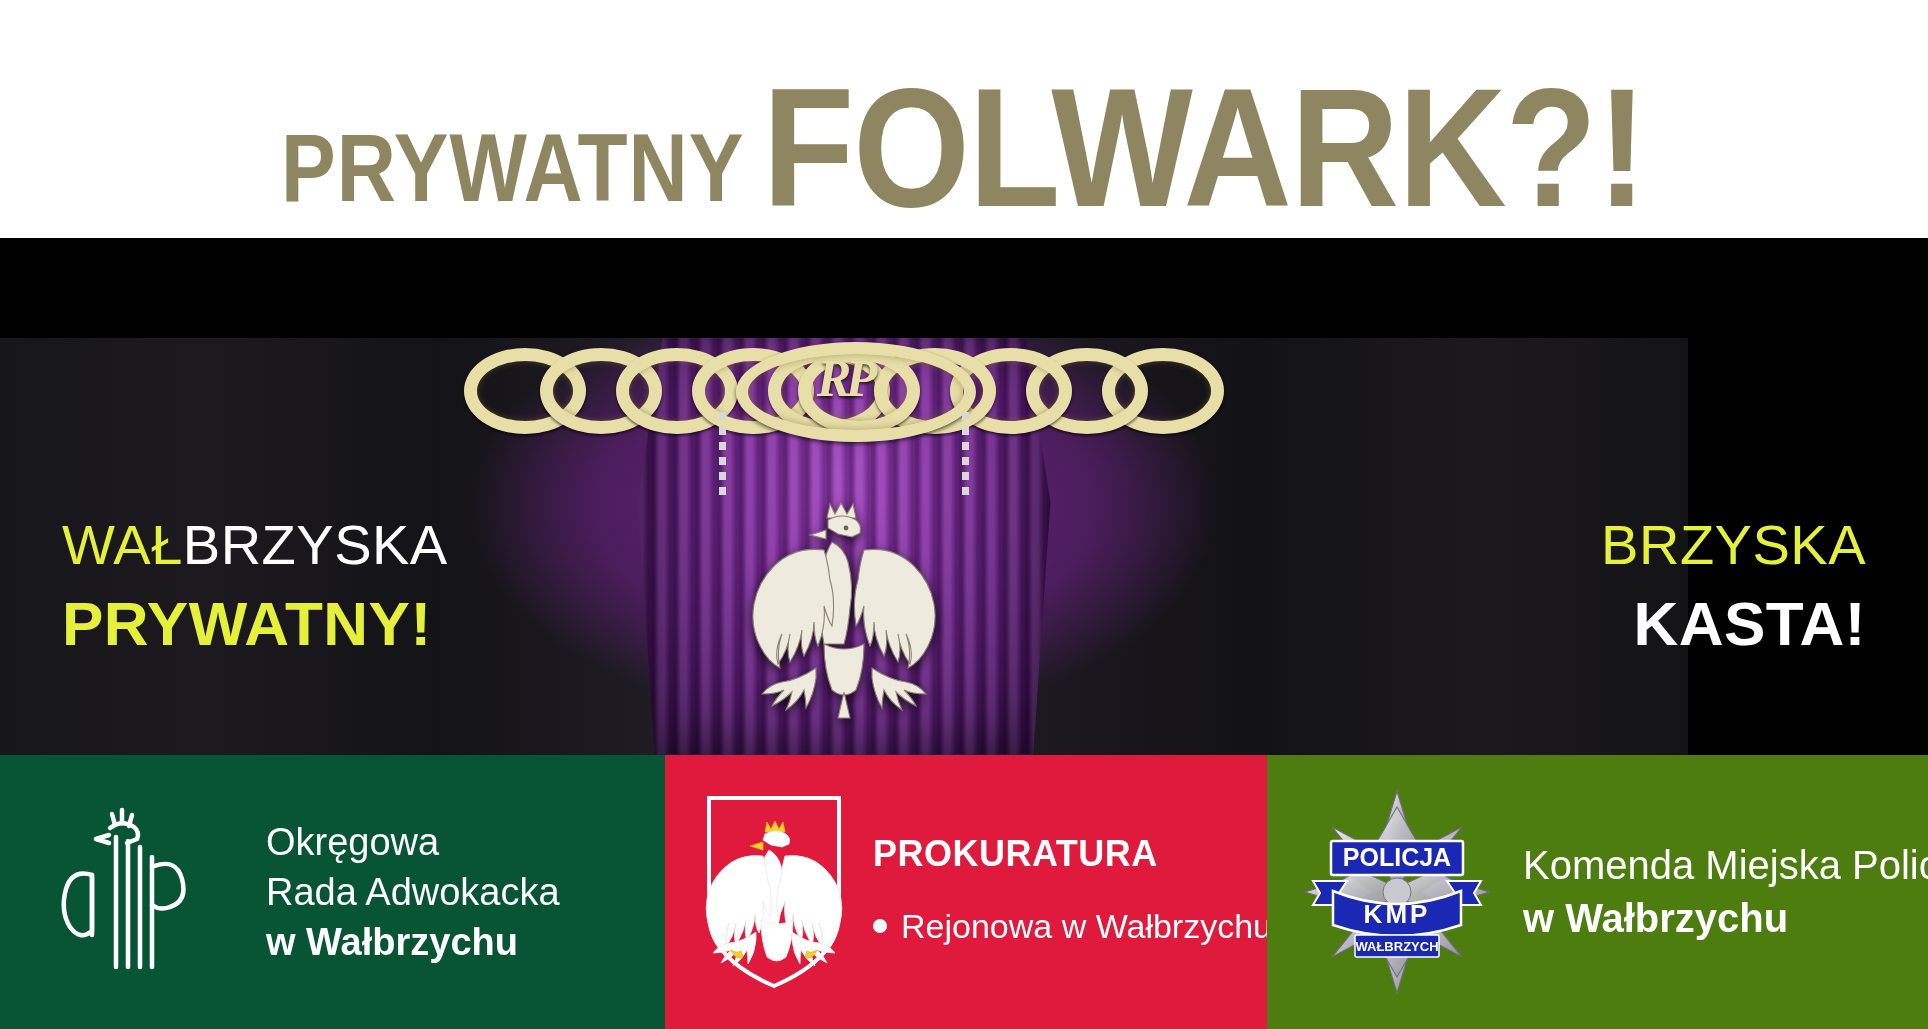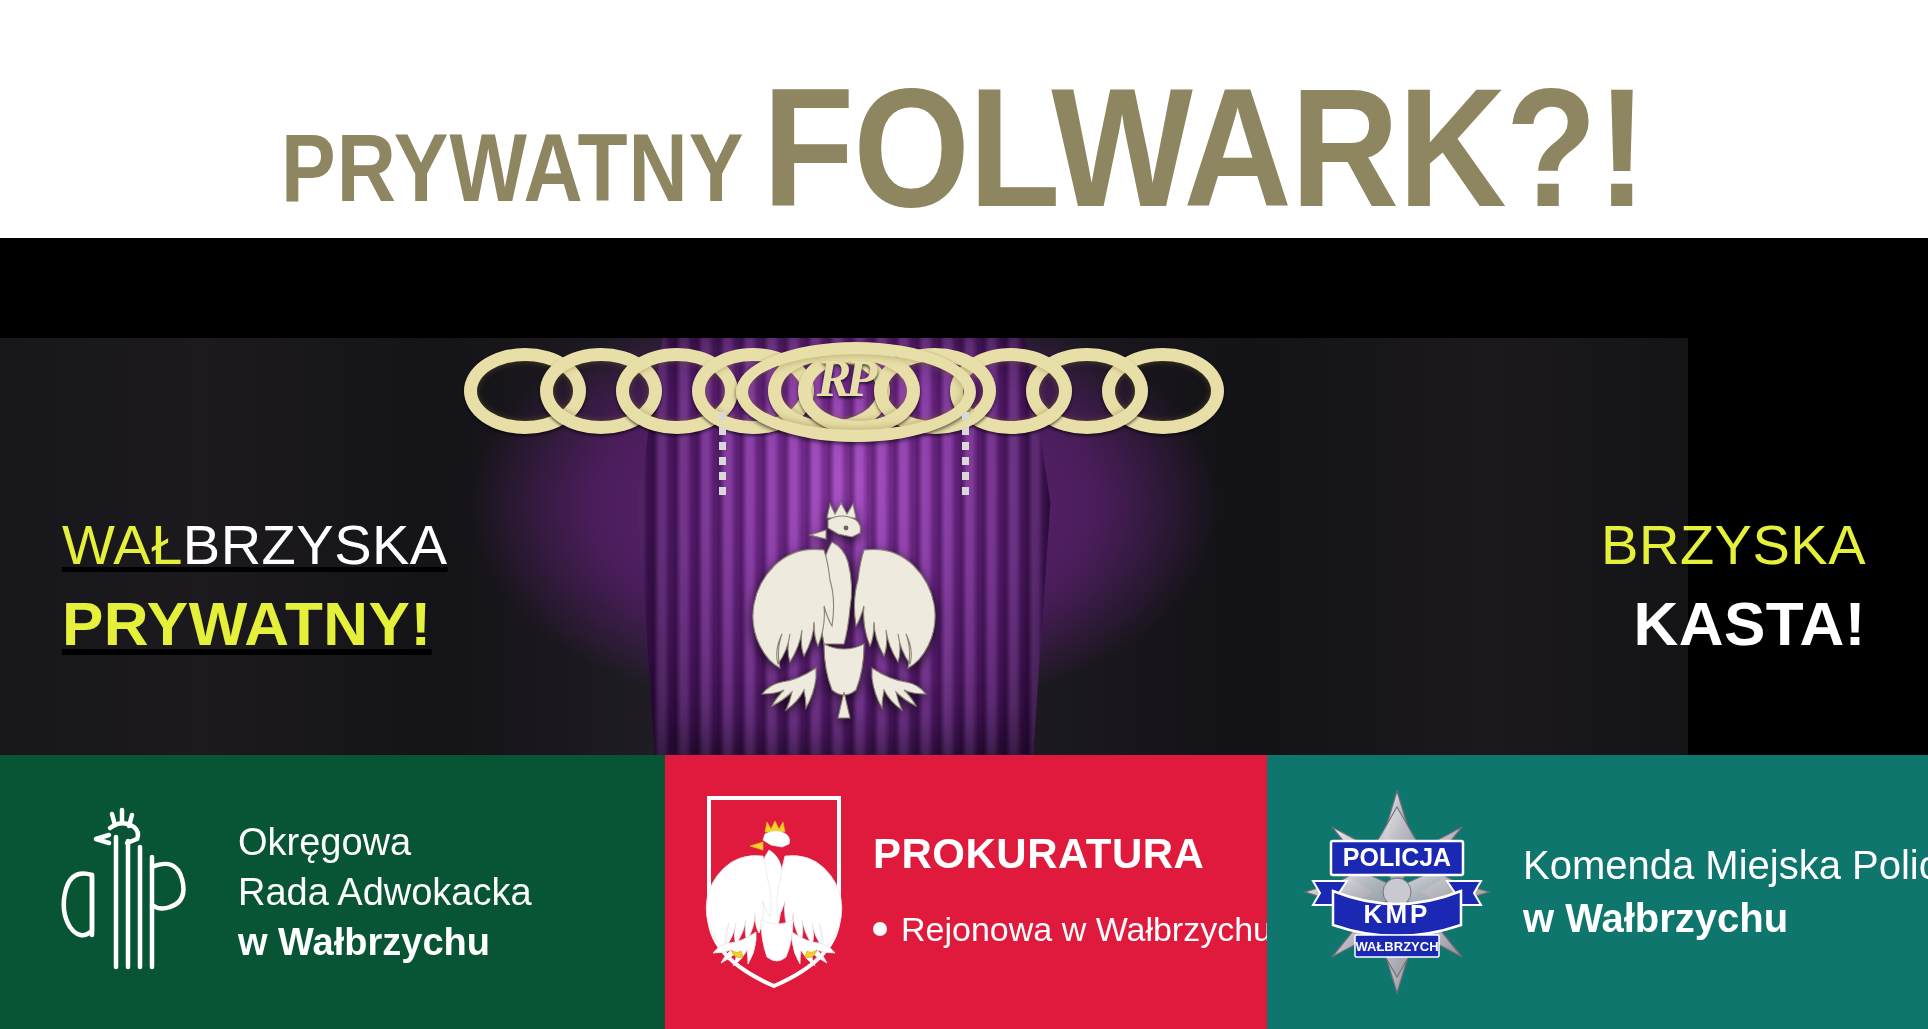--- a/index.html
+++ b/index.html
@@ -208,21 +208,21 @@
     filter: drop-shadow(0 4px 6px rgba(0,0,0,0.7));
   }
   .pendant svg { width: 100%; height: 100%; display: block; }
 
   
   .slogan {
     position: absolute;
     line-height: 1.05;
     white-space: nowrap;
   }
-  .slogan.left  { left: 62px;  top: 516px; text-align: left; text-decoration: underline; }
+  .slogan.left  { left: 62px;  top: 516px; text-align: left; }
   .slogan.right { right: 62px; top: 516px; text-align: right; }
   .slogan-line1 {
     font-family: "Liberation Sans", sans-serif;
     font-weight: 400;
     font-size: 56px;
     letter-spacing: 0.5px;
   }
   .slogan-line2 {
     font-family: "Liberation Sans", sans-serif;
     font-weight: 700;
@@ -243,47 +243,47 @@
   }
   .panel {
     height: 274px;
     display: flex;
     align-items: center;
     box-sizing: border-box;
     overflow: hidden;
   }
   .panel-green { width: 665px; background: #085535; padding-left: 48px; }
   .panel-red   { width: 602px; background: #e01a3c; padding-left: 38px; }
-  .panel-blue  { width: 661px; background: #0f766e; padding-left: 32px; }
+  .panel-blue  { width: 661px; background: #4d7c0f; padding-left: 32px; }
 
   .panel-logo {
     flex: 0 0 auto;
     display: flex;
     align-items: center;
     justify-content: center;
   }
   .panel-text {
     color: #ffffff;
     font-family: "Liberation Sans", sans-serif;
     line-height: 1.32;
     white-space: nowrap;
   }
 
   
   .ora-logo { width: 170px; height: 190px; }
   .ora-logo svg { width: 100%; height: 100%; display: block; }
-  .ora-text { margin-left: 20px; font-size: 38px; }
+  .ora-text { margin-left: 48px; font-size: 38px; }
   .ora-text .bold { font-weight: 700; }
 
   
   .pk-logo { width: 142px; height: 200px; }
   .pk-logo svg { width: 100%; height: 100%; display: block; }
   .pk-text { margin-left: 28px; }
   .pk-title {
-    font-size: 42px;
+    font-size: 36px;
     font-weight: 700;
     letter-spacing: 0.5px;
     line-height: 1.1;
     margin-bottom: 28px;
   }
   .pk-item {
     font-size: 34px;
     font-weight: 400;
     line-height: 1.42;
     display: flex;

